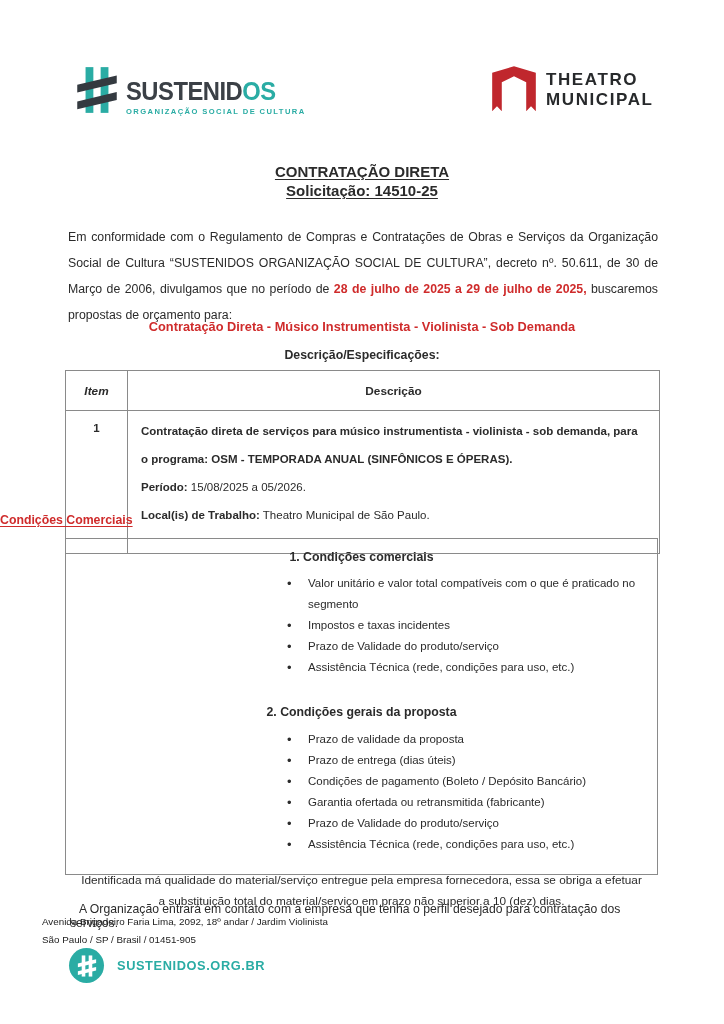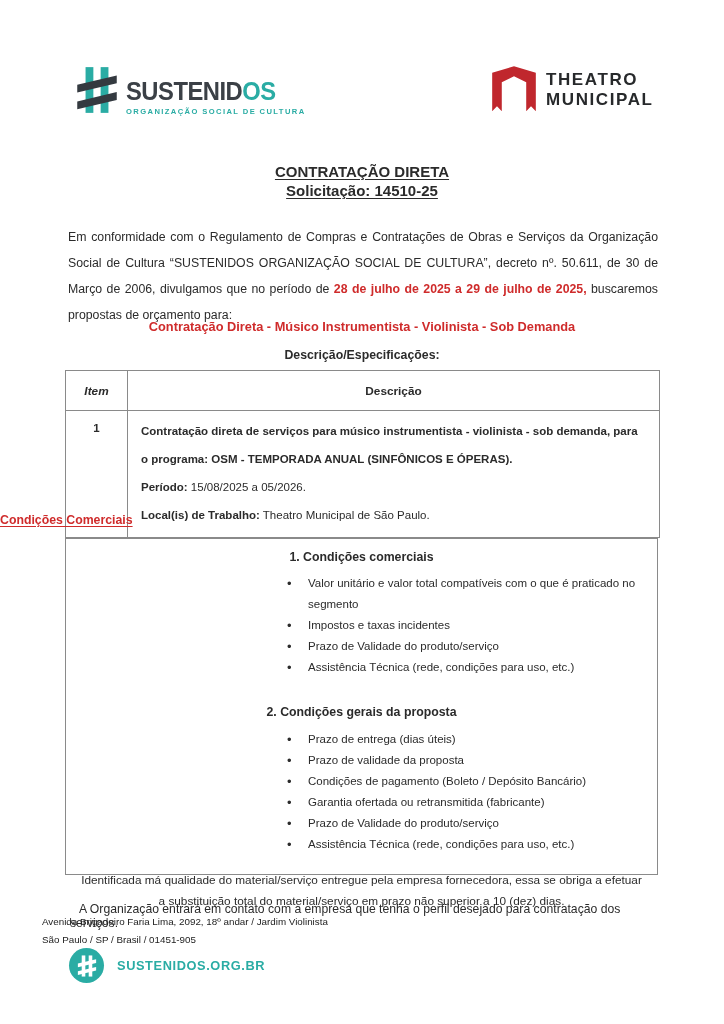--- a/index.html
+++ b/index.html
@@ -29,21 +29,21 @@
   .red-bold{color:#cf2b2b;font-weight:bold;}
   
   .subject-heading{position:absolute;top:319px;left:0;width:100%;text-align:center;font-weight:bold;font-size:12.8px;color:#cf2b2b;}
   .spec-heading{position:absolute;top:348px;left:0;width:100%;text-align:center;font-weight:bold;font-size:12.3px;}
   
   .spec-table{position:absolute;left:65px;top:370px;width:595px;border-collapse:collapse;font-size:11.5px;}
   .spec-table th,.spec-table td{border:1px solid #8a8a8a;}
   .spec-table th{height:37px;font-size:11.8px;font-weight:bold;text-align:center;}
   .col-item{width:59px;font-style:italic;}
   .cell-item{text-align:center;vertical-align:top;padding-top:11px;font-weight:bold;}
-  .cell-desc{padding:6px 13px 8px 13px;line-height:28px;vertical-align:top;}
+  .cell-desc{padding:6px 13px 24px 13px;line-height:28px;vertical-align:top;}
   .b{font-weight:bold;}
   
   .cond-heading{position:absolute;top:513px;left:0;width:100%;font-weight:bold;font-size:12.3px;color:#cf2b2b;}
   .cond-heading span{text-decoration:underline;text-underline-offset:2px;}
   .cond-box{position:absolute;left:65px;top:538px;width:593px;height:337px;border:1px solid #8a8a8a;box-sizing:border-box;}
   .cond-section-title{text-align:center;font-weight:bold;font-size:12.3px;margin-top:11px;}
   .cond-list{list-style:none;margin:9px 10px 0 215px;padding:0;font-size:11.5px;}
   .cond-list li{position:relative;padding-left:27px;line-height:21px;width:355px;}
   .cond-list li::before{content:"\2022";position:absolute;left:6px;top:0;font-size:13px;}
   .cond-list.second{margin-top:10px;}
@@ -121,22 +121,22 @@
   <div class="cond-box">
     <div class="cond-section-title">1. Condições comerciais</div>
     <ul class="cond-list">
       <li>Valor unitário e valor total compatíveis com o que é praticado no segmento</li>
       <li>Impostos e taxas incidentes</li>
       <li>Prazo de Validade do produto/serviço</li>
       <li>Assistência Técnica (rede, condições para uso, etc.)</li>
     </ul>
     <div class="cond-section-title sec2-title">2. Condições gerais da proposta</div>
     <ul class="cond-list second">
+      <li>Prazo de validade da proposta</li>
       <li>Prazo de entrega (dias úteis)</li>
-      <li>Prazo de validade da proposta</li>
       <li>Condições de pagamento (Boleto / Depósito Bancário)</li>
       <li>Garantia ofertada ou retransmitida (fabricante)</li>
       <li>Prazo de Validade do produto/serviço</li>
       <li>Assistência Técnica (rede, condições para uso, etc.)</li>
     </ul>
     <div class="quality-note">Identificada má qualidade do material/serviço entregue pela empresa fornecedora, essa se obriga a efetuar a substituição total do material/serviço em prazo não superior a 10 (dez) dias.</div>
   </div>
 
   <p class="closing">A Organização entrará em contato com a empresa que tenha o perfil desejado para contratação dos serviços.</p>
 

